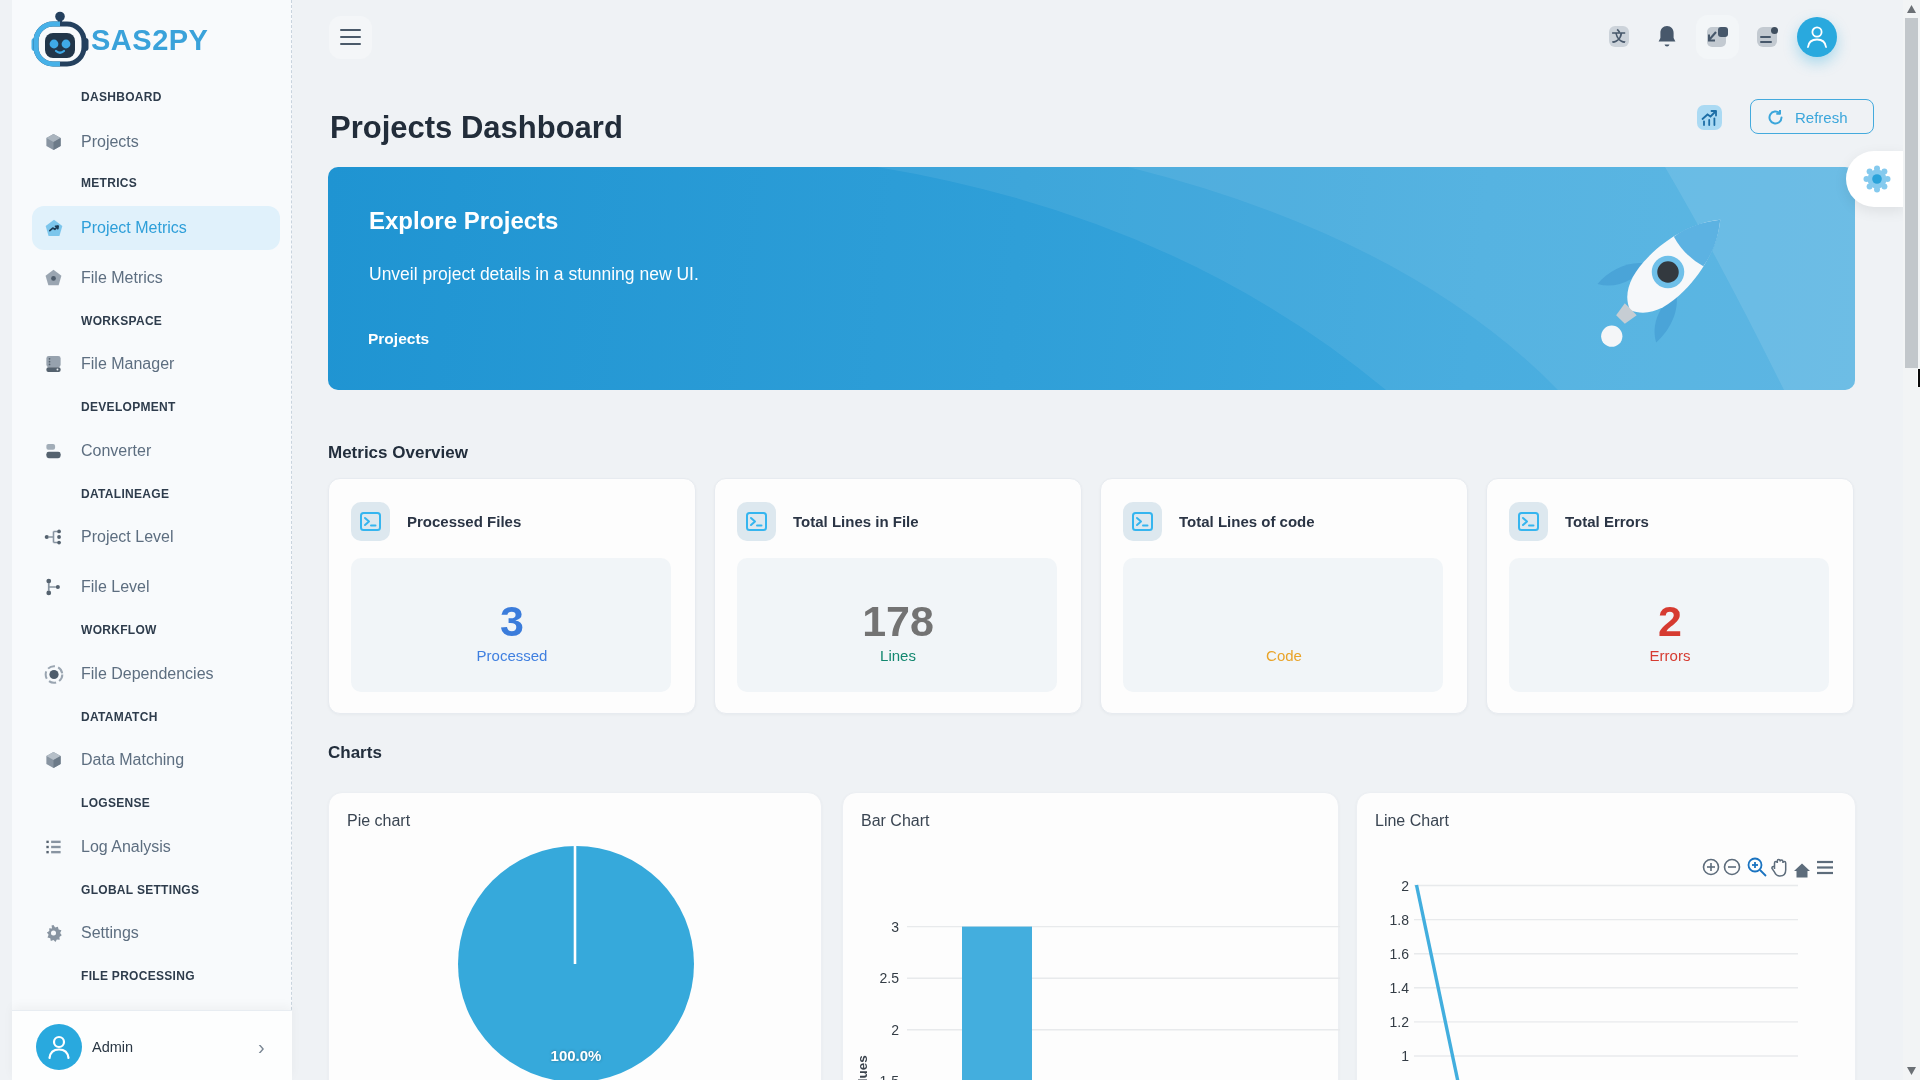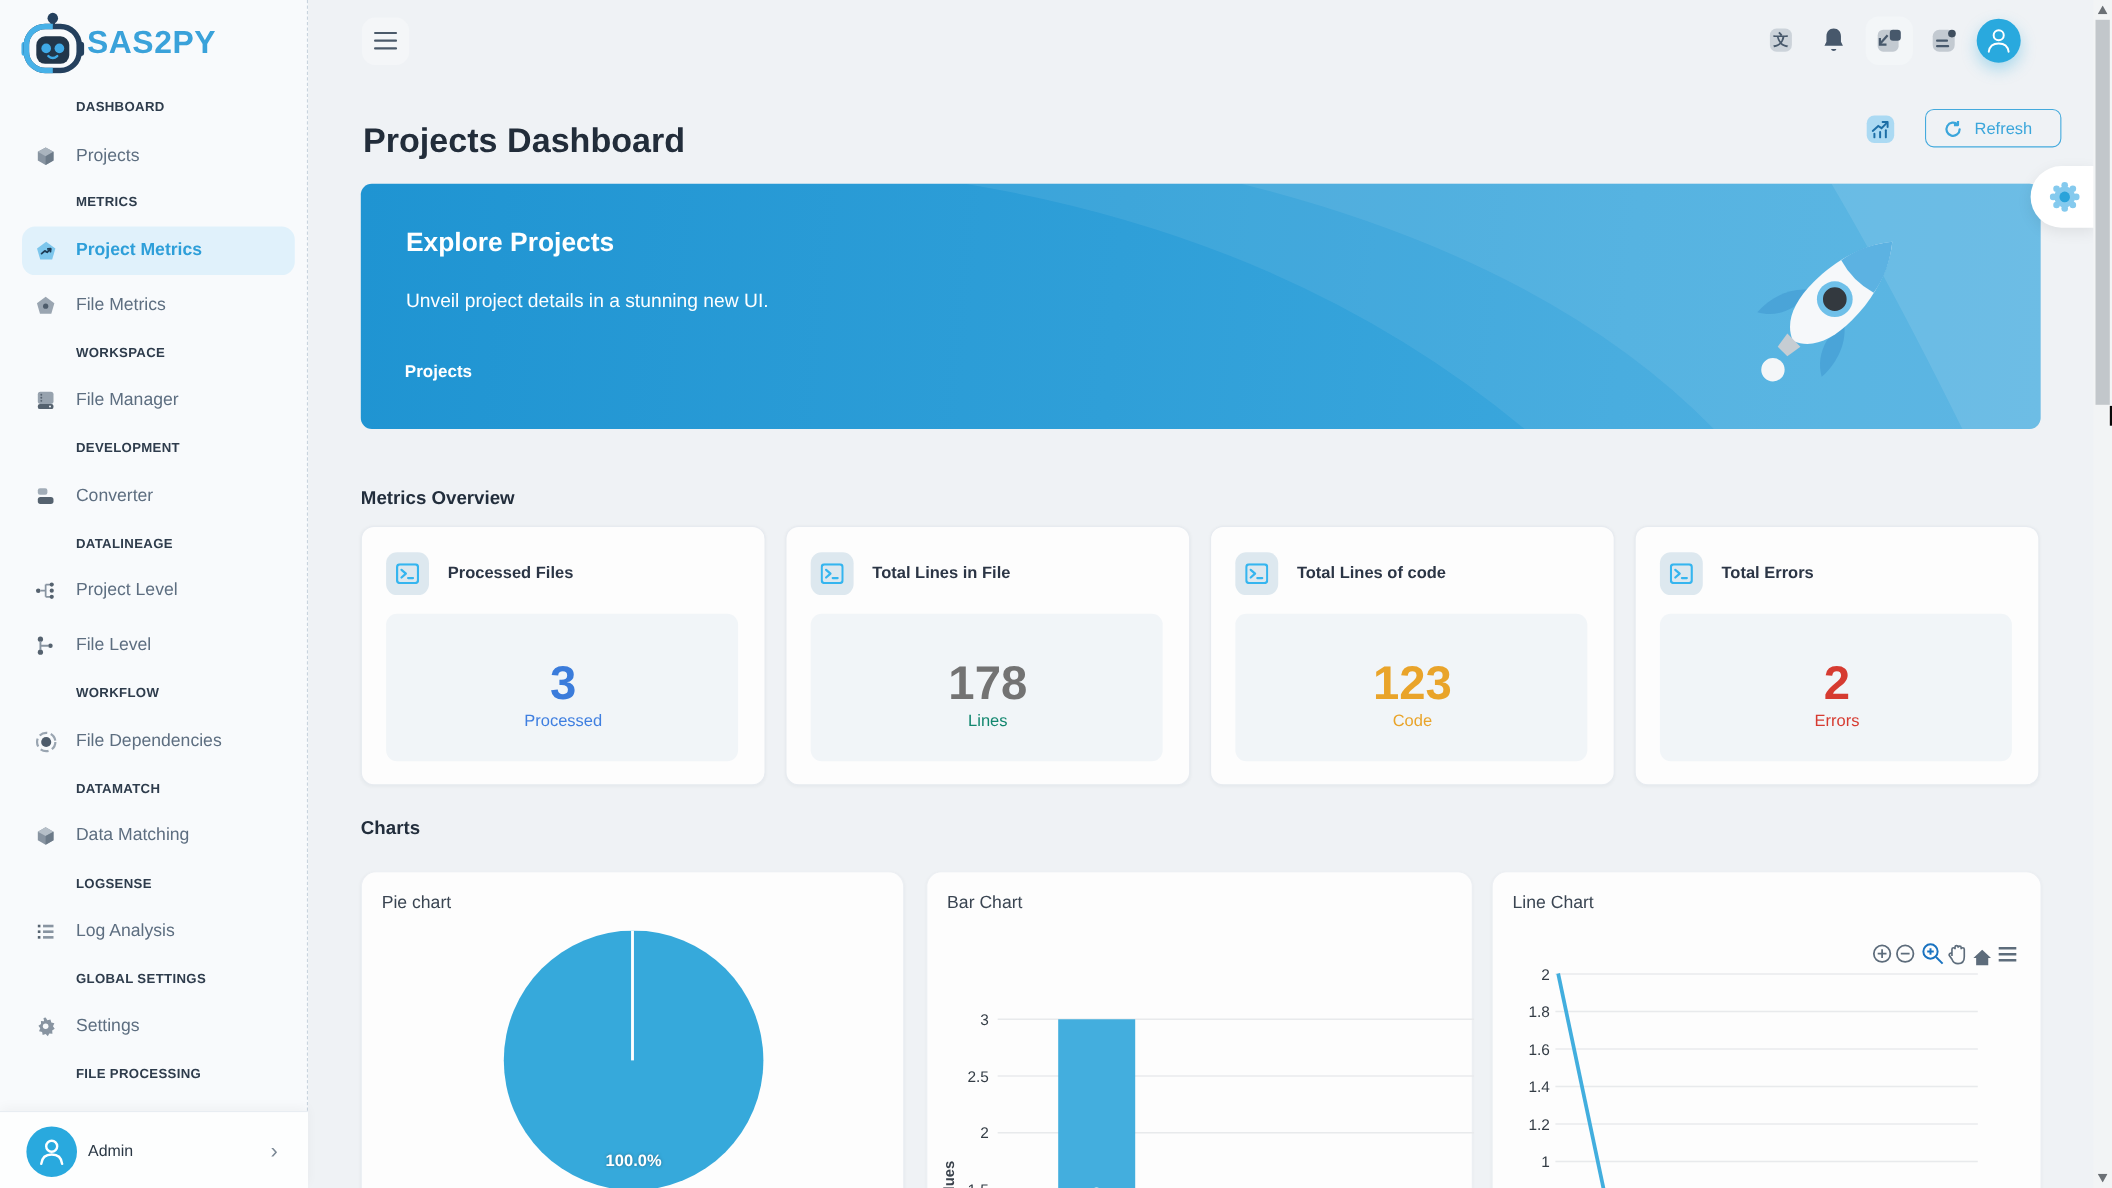--- a/index.html
+++ b/index.html
@@ -1,26 +1,26 @@
 <!DOCTYPE html>
 <html><head>
 <meta charset="utf-8">
 <style>
 * { margin:0; padding:0; box-sizing:border-box; }
 html,body { width:1920px; height:1080px; overflow:hidden; font-family:"Liberation Sans", sans-serif; background:#eff2f5; }
 .abs { position:absolute; }
 
 
-#sidebar { position:absolute; left:0; top:0; width:280px; height:1080px; background:#f8fafc; border-right:1px dashed #c9d4de; }
+#sidebar { position:absolute; left:12px; top:0; width:280px; height:1080px; background:#f8fafc; border-right:1px dashed #c9d4de; }
 .sec { position:absolute; left:25px; transform:translateY(-50%); font-size:12px; font-weight:bold; color:#2e3c4c; letter-spacing:.3px;padding-left:44px; }
 .nav-item { position:absolute; left:0; width:280px; transform:translateY(-50%); }
 .nav-item .txt { position:absolute; left:69px; top:50%; transform:translateY(-50%); font-size:16px; color:#5d6e80; white-space:nowrap; }
 .nav-item .ico { position:absolute; left:32px; top:50%; transform:translateY(-50%); width:19px; height:19px; }
 #selbg { position:absolute; left:20px; top:206px; width:248px; height:44px; background:#e0f1fb; border-radius:12px; }
-.sel .txt { color:#2e9fd9; font-weight:bold; }
+.sel .txt { color:#2e9fd9; font-weight:normal; }
 #sfoot { position:absolute; left:0; top:1010px; width:280px; height:70px; background:#fdfefe; border-top:1px solid #e8edf2; box-shadow:0 -4px 10px rgba(0,0,0,.04); }
 #sfoot .av { position:absolute; left:24px; top:13px; width:46px; height:46px; border-radius:50%; background:#29a9de; }
 #sfoot .nm { position:absolute; left:80px; top:36px; transform:translateY(-50%); font-size:14.5px; font-weight:normal; color:#2a3744; }
 #sfoot .ch { position:absolute; left:246px; top:36px; transform:translateY(-50%); font-size:20px; color:#7a8794; }
 
 
 #logo-txt { position:absolute; left:79px; top:40px; transform:translateY(-50%); font-size:29px; font-weight:bold; color:#3aa2da; letter-spacing:.5px; }
 
 
 #hamburger { position:absolute; left:329px; top:16px; width:43px; height:43px; border-radius:12px; background:#f4f6f8; }
@@ -330,21 +330,20 @@
 <div class="mcard" style="left:1100px">
   <div class="isq">
       <svg class="abs" style="left:9px;top:10px" width="21" height="19" viewBox="0 0 21 19">
         <rect x="1" y="1" width="19" height="17" rx="2.5" fill="none" stroke="#35b5ef" stroke-width="2"></rect>
         <path d="M5 6 L9 9.5 L5 13" fill="none" stroke="#35b5ef" stroke-width="2" stroke-linecap="round" stroke-linejoin="round"></path>
         <line x1="11" y1="13.5" x2="15.5" y2="13.5" stroke="#35b5ef" stroke-width="2" stroke-linecap="round"></line>
       </svg>
     </div>
   <div class="mt">Total Lines of code</div>
   <div class="panel"></div>
-  <div class="num" style="color:#e9a42a">123</div>
   <div class="lbl" style="color:#e9a42a">Code</div>
 </div>
 <div class="mcard" style="left:1486px">
   <div class="isq">
       <svg class="abs" style="left:9px;top:10px" width="21" height="19" viewBox="0 0 21 19">
         <rect x="1" y="1" width="19" height="17" rx="2.5" fill="none" stroke="#35b5ef" stroke-width="2"></rect>
         <path d="M5 6 L9 9.5 L5 13" fill="none" stroke="#35b5ef" stroke-width="2" stroke-linecap="round" stroke-linejoin="round"></path>
         <line x1="11" y1="13.5" x2="15.5" y2="13.5" stroke="#35b5ef" stroke-width="2" stroke-linecap="round"></line>
       </svg>
     </div>

